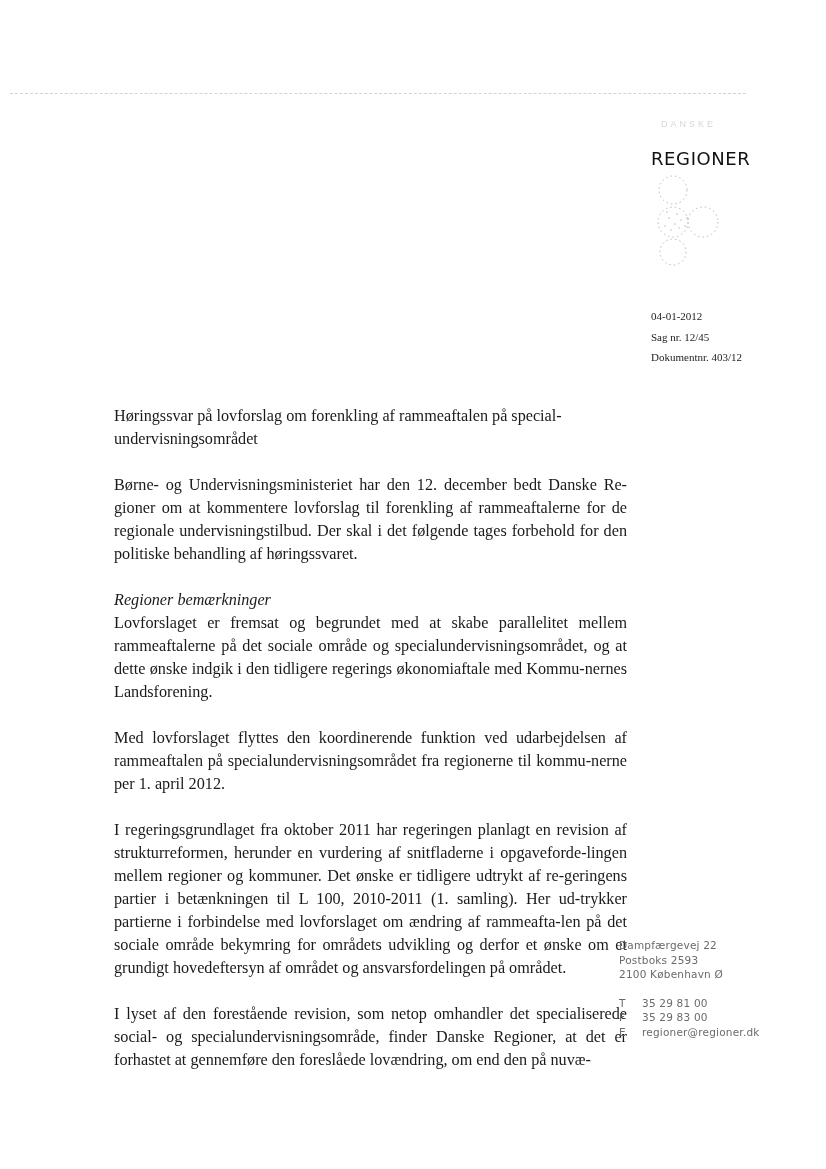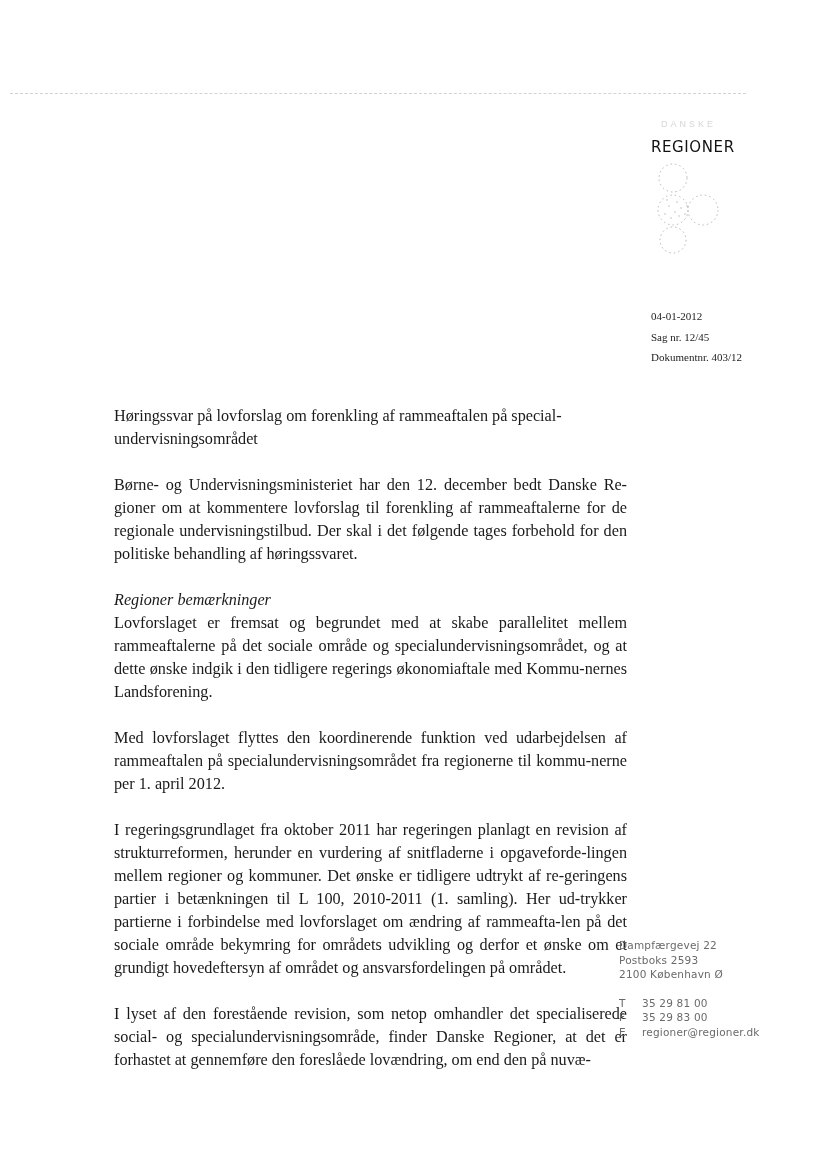--- a/index.html
+++ b/index.html
@@ -34,25 +34,25 @@
     font-family: Liberation Sans, sans-serif;
     font-size: 9px;
     letter-spacing: 3px;
     color: #d6d6d6;
     height: 12px;
     line-height: 12px;
     margin-left: 10px;
   }
   .logo-word {
     font-family: "DejaVu Sans", "Liberation Sans", sans-serif;
-    font-size: 15px;
+    font-size: 18px;
     letter-spacing: 0.6px;
     color: #111;
     line-height: 18px;
-    margin-top: 8px;
+    margin-top: 20px;
   }
   .logo-mark {
     position: relative;
     width: 80px;
     height: 95px;
     margin-top: 6px;
   }
   .logo-mark svg {
     position: absolute;
     left: 0;

